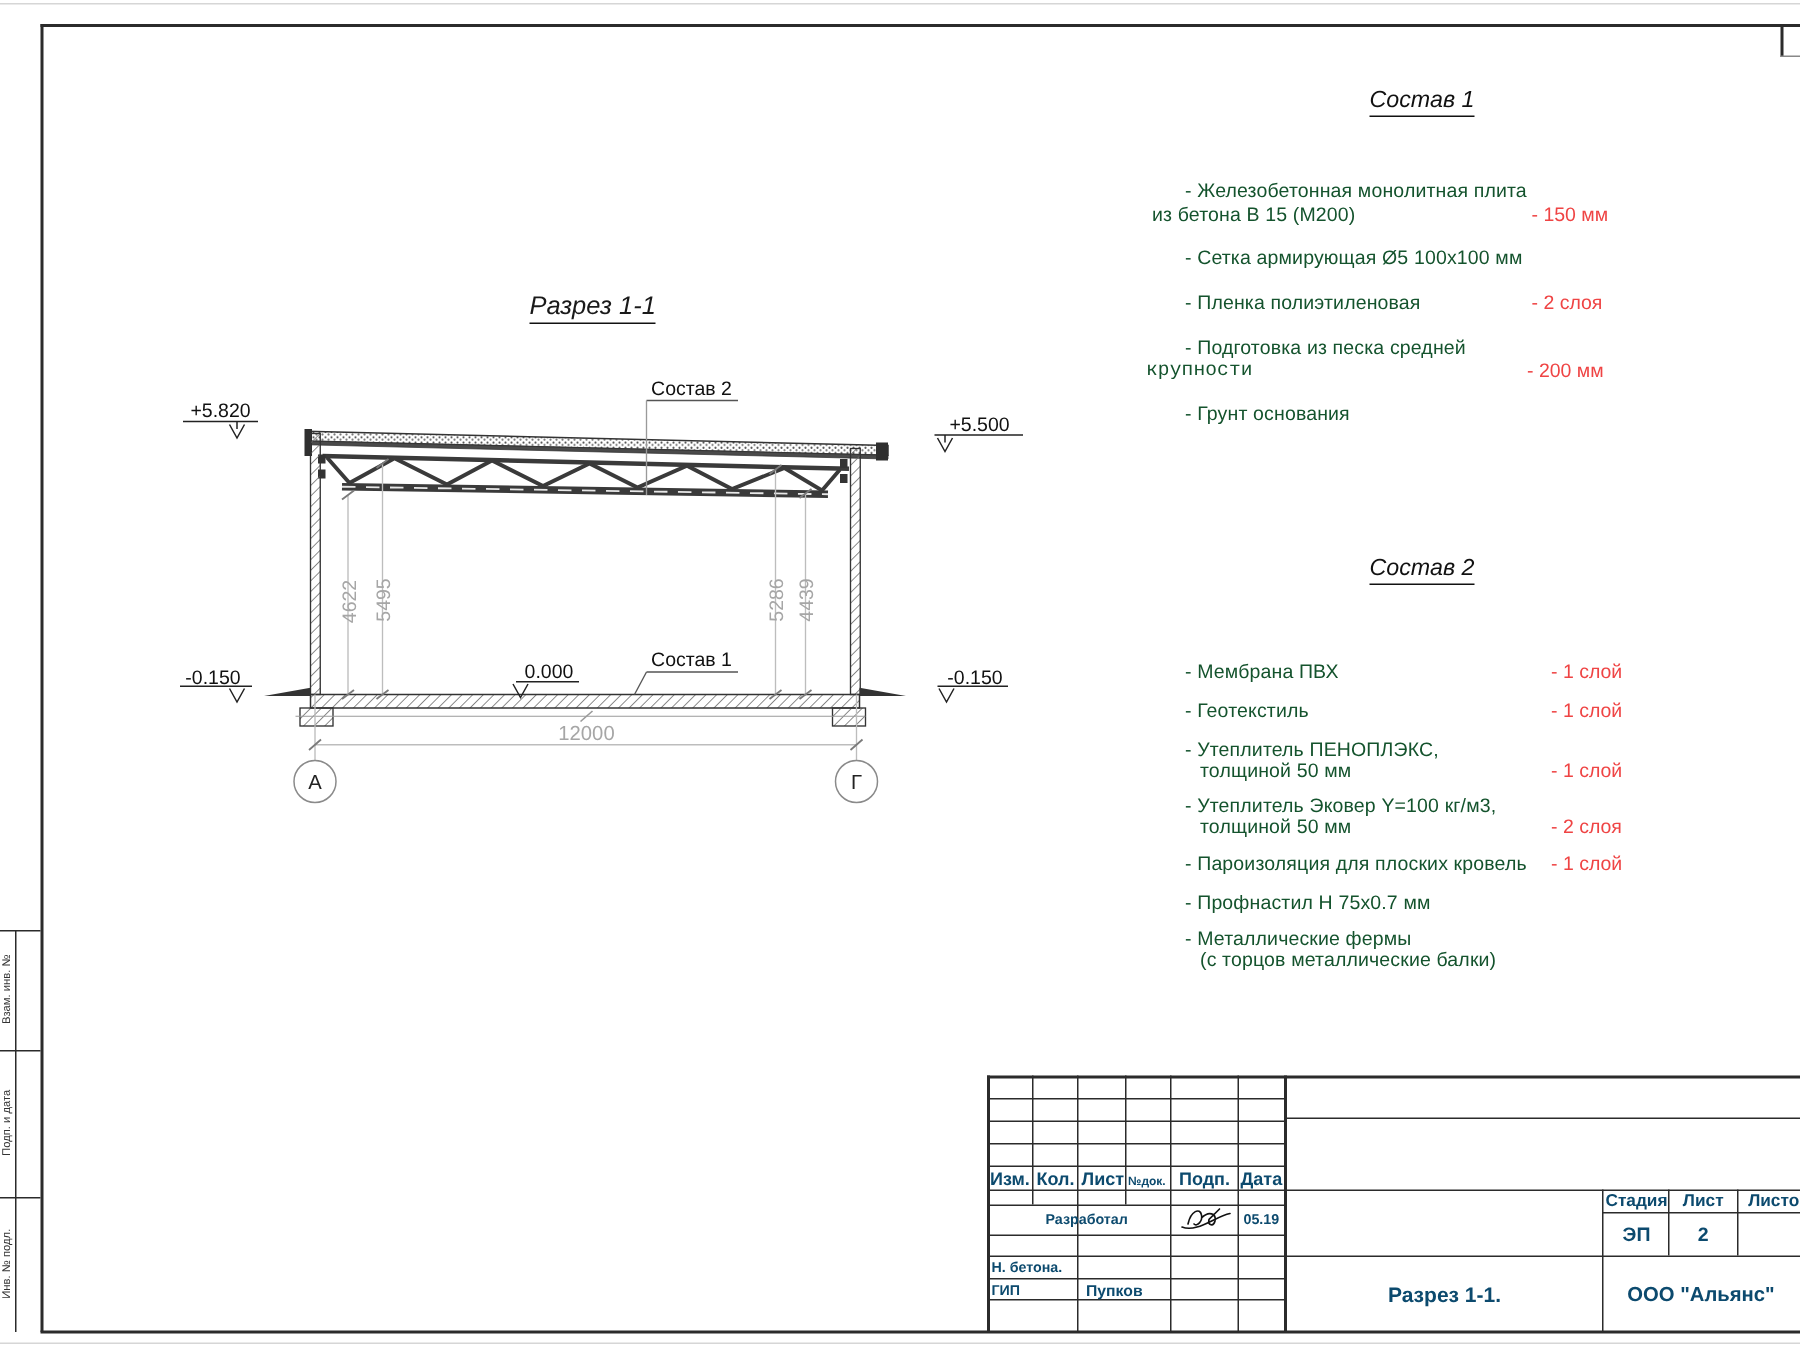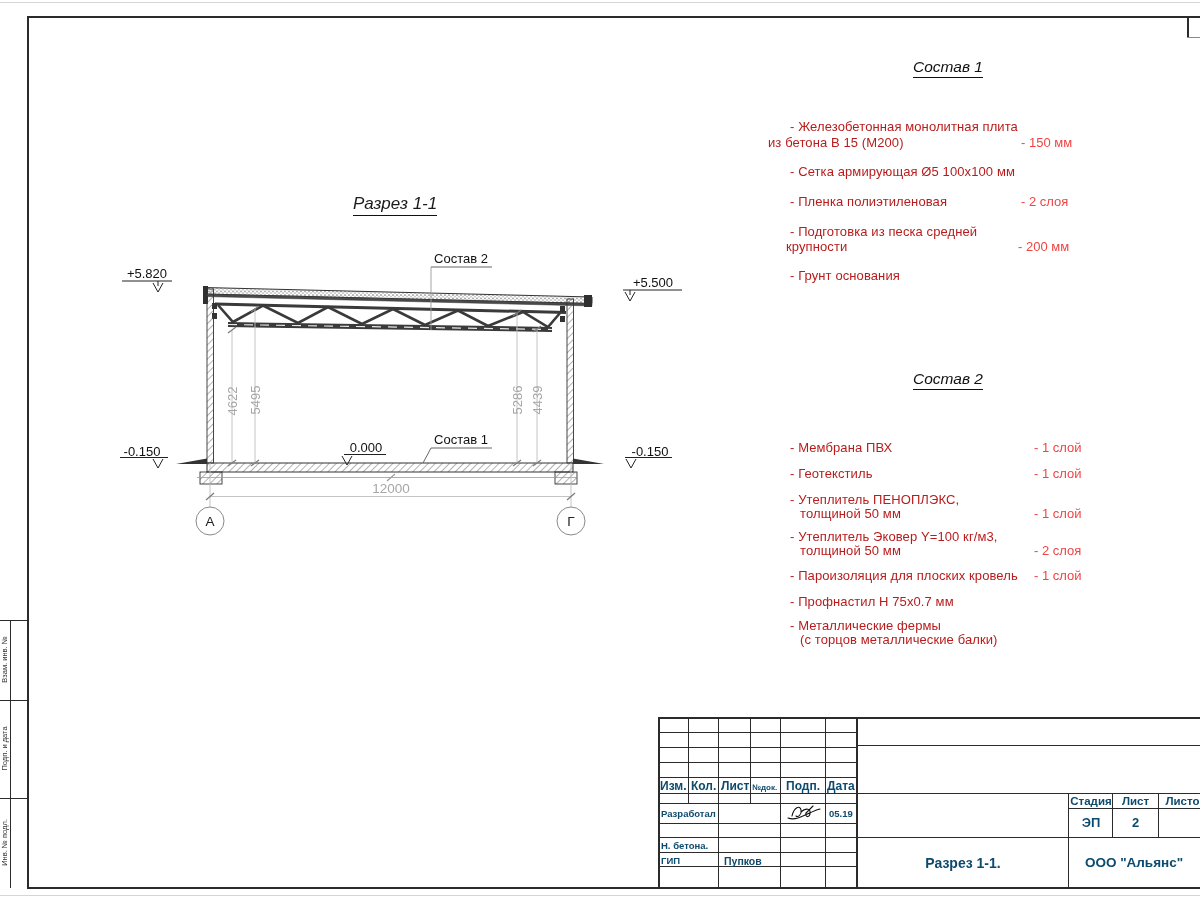--- a/index.html
+++ b/index.html
@@ -4,21 +4,21 @@
 <style>
   html,body{margin:0;padding:0;background:#fff;}
   #sheet{position:relative;width:1200px;height:900px;background:#ffffff;overflow:hidden;
          font-family:"Liberation Sans","DejaVu Sans",sans-serif;color:#1a1a1a;}
   .abs{position:absolute;}
   .ln{position:absolute;background:#2b2b2b;}
   .lngray{position:absolute;background:#d6d6d6;}
   .tb-line{position:absolute;background:#2b2b2b;}
   .txt{position:absolute;white-space:nowrap;}
   .it{font-style:italic;}
-  .list-item{font-size:13px;color:#b91c1c;letter-spacing:0.1px;}
+  .list-item{font-size:13px;color:#14532d;letter-spacing:0.1px;}
   .list-val{font-size:13px;color:#ef4444;}
   .heading{font-size:15.5px;font-style:italic;border-bottom:1px solid #111;padding-bottom:1px;color:#111;}
   .tb-text{color:#0c4a6e;font-weight:bold;}
   .rot-label{position:absolute;font-size:7.5px;color:#333;transform:rotate(-90deg);transform-origin:center;
              width:84px;text-align:center;}
   svg text{font-family:"Liberation Sans","DejaVu Sans",sans-serif;}
 </style>
 </head>
 <body>
 
@@ -156,21 +156,21 @@
   </svg>
 
   <div class="txt heading" style="left:913px;top:58px;">Состав 1</div>
   <div class="txt list-item" style="left:790px;top:119px;">- Железобетонная  монолитная плита</div>
   <div class="txt list-item" style="left:768px;top:135px;">из бетона В 15 (М200)</div>
   <div class="txt list-val" style="left:1021px;top:135px;">- 150 мм</div>
   <div class="txt list-item" style="left:790px;top:164px;">- Сетка армирующая Ø5 100х100 мм</div>
   <div class="txt list-item" style="left:790px;top:194px;">- Пленка полиэтиленовая</div>
   <div class="txt list-val" style="left:1021px;top:194px;">-  2 слоя</div>
   <div class="txt list-item" style="left:790px;top:224px;">- Подготовка из песка средней</div>
-  <div class="txt list-item" style="left:786px;top:239px;">крупности</div>
+  <div class="txt list-item" style="left:764px;top:239px;font-family:Liberation Mono, monospace;">крупности</div>
   <div class="txt list-val" style="left:1018px;top:239px;">- 200 мм</div>
   <div class="txt list-item" style="left:790px;top:268px;">- Грунт основания</div>
 
   <div class="txt heading" style="left:913px;top:370px;">Состав 2</div>
   <div class="txt list-item" style="left:790px;top:440px;">- Мембрана ПВХ</div>
   <div class="txt list-val" style="left:1034px;top:440px;">- 1 слой</div>
   <div class="txt list-item" style="left:790px;top:466px;">- Геотекстиль</div>
   <div class="txt list-val" style="left:1034px;top:466px;">- 1 слой</div>
   <div class="txt list-item" style="left:790px;top:492px;">- Утеплитель ПЕНОПЛЭКС,</div>
   <div class="txt list-item" style="left:800px;top:506px;">толщиной 50 мм</div>
@@ -211,21 +211,21 @@
     <div class="tb-line" style="left:1112px;top:793px;width:1px;height:44px;"></div>
     <div class="tb-line" style="left:1158px;top:793px;width:1px;height:44px;"></div>
 
     <div class="txt tb-text" style="left:660px;top:779px;font-size:12px;">Изм.</div>
     <div class="txt tb-text" style="left:691px;top:779px;font-size:12px;">Кол.</div>
     <div class="txt tb-text" style="left:721px;top:779px;font-size:12px;">Лист</div>
     <div class="txt tb-text" style="left:752px;top:783px;font-size:8px;">№док.</div>
     <div class="txt tb-text" style="left:786px;top:779px;font-size:12px;">Подп.</div>
     <div class="txt tb-text" style="left:827px;top:779px;font-size:12px;">Дата</div>
 
-    <div class="txt tb-text" style="left:661px;top:808px;font-size:9.5px;">Разработал</div>
+    <div class="txt tb-text" style="left:661px;top:808px;font-size:9.5px;padding-left:36px;">Разработал</div>
     <div class="txt tb-text" style="left:724px;top:807px;font-size:10.5px;margin-top:48px;">Пупков</div>
     <svg class="abs" style="left:780px;top:803px;" width="45" height="20" viewBox="0 0 45 20">
       <path d="M12,13 C14,4 20,2 21,7 C22,11 18,15 16,13 M21,9 C26,4 31,6 30,11 C29,15 25,14 26,10 L33,3 M8,15 C18,19 30,8 40,6" stroke="#111" stroke-width="1.1" fill="none" stroke-linecap="round"></path>
     </svg>
     <div class="txt tb-text" style="left:829px;top:808px;font-size:9.5px;">05.19</div>
 
     <div class="txt tb-text" style="left:661px;top:840px;font-size:9.5px;">Н. бетона.</div>
     <div class="txt tb-text" style="left:661px;top:855px;font-size:9.5px;">ГИП</div>
 
     <div class="txt tb-text" style="left:1070px;top:795px;width:42px;text-align:center;font-size:11.5px;">Стадия</div>

